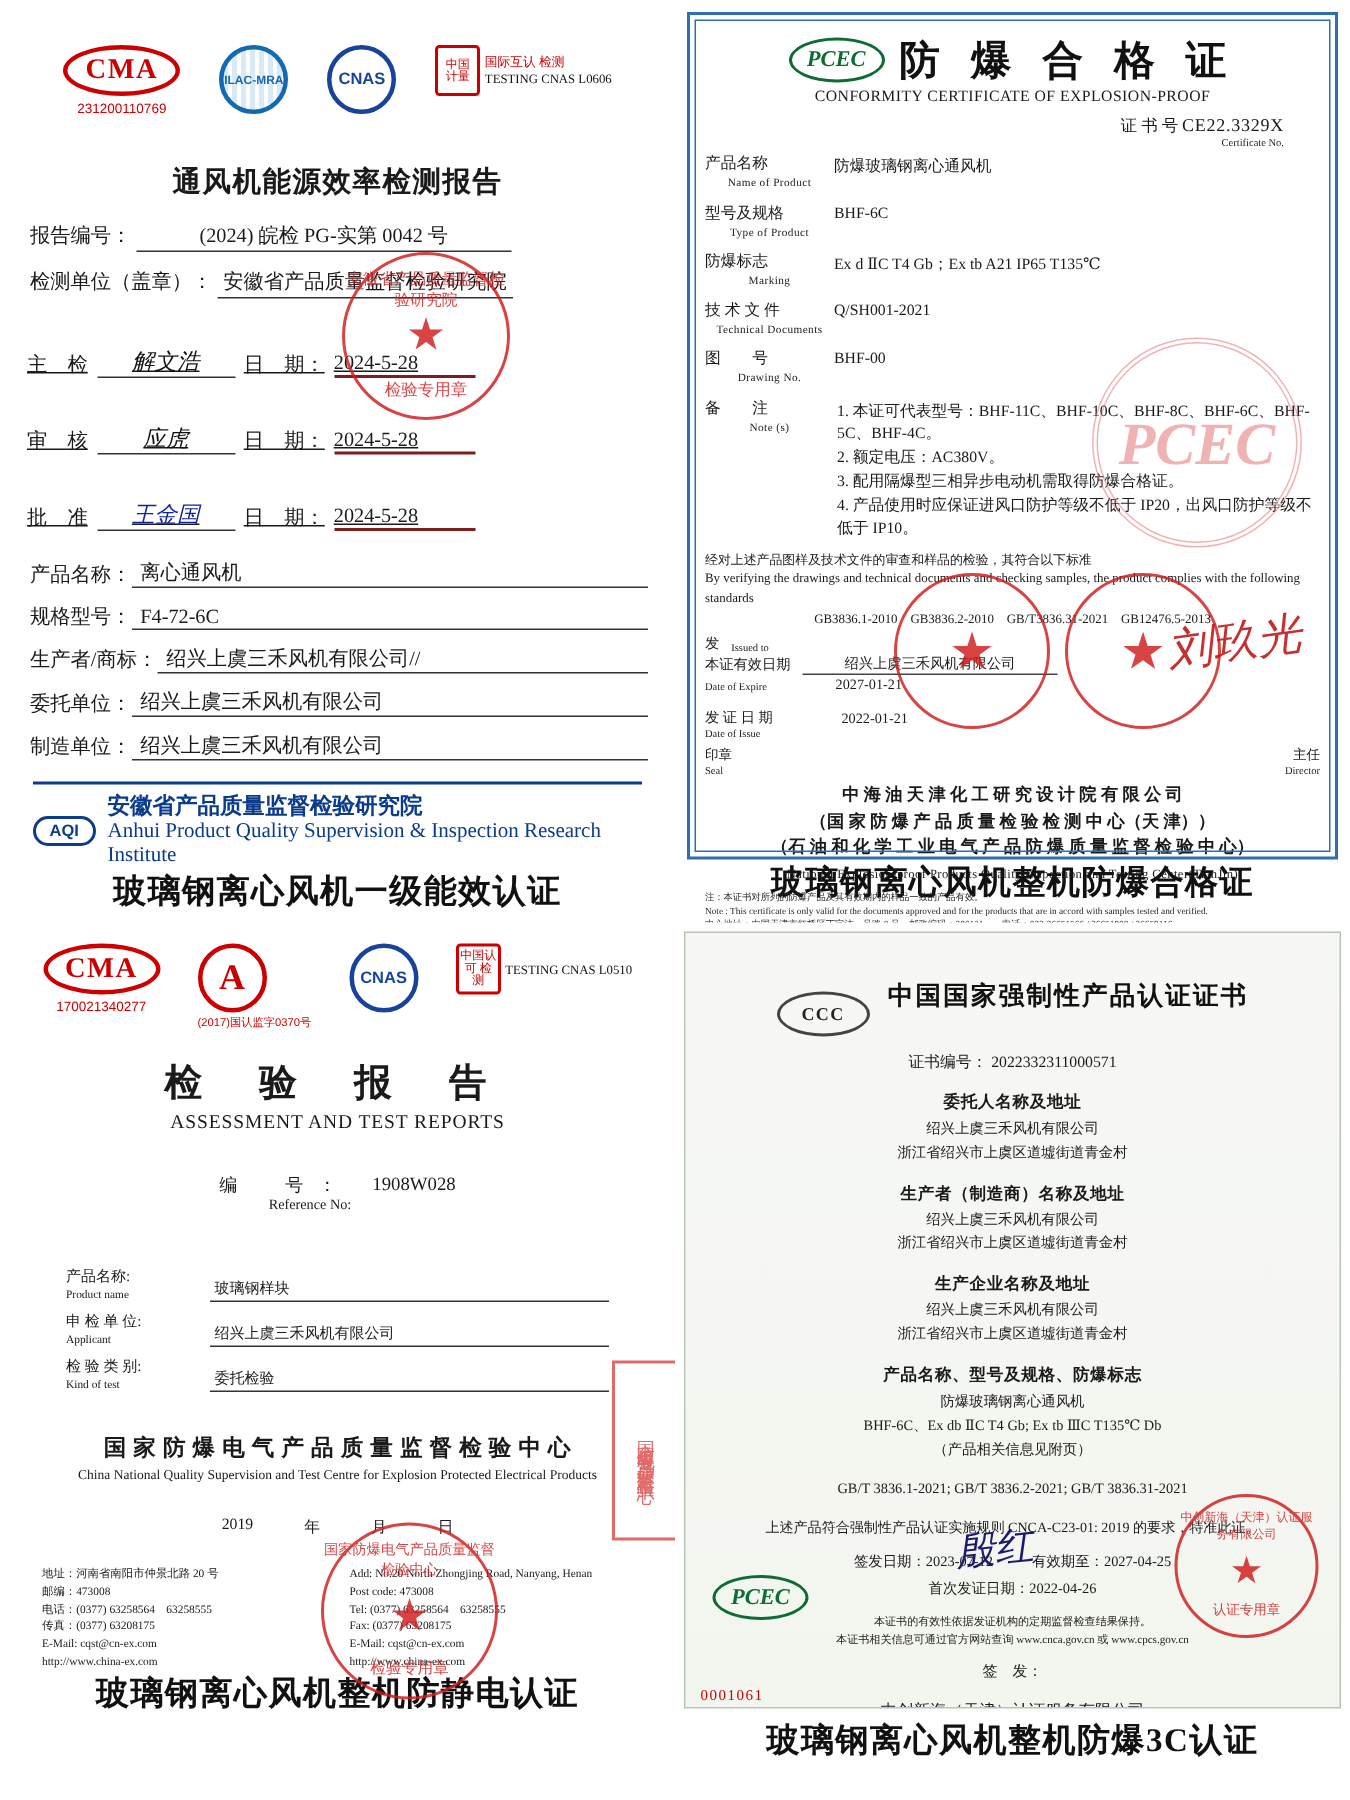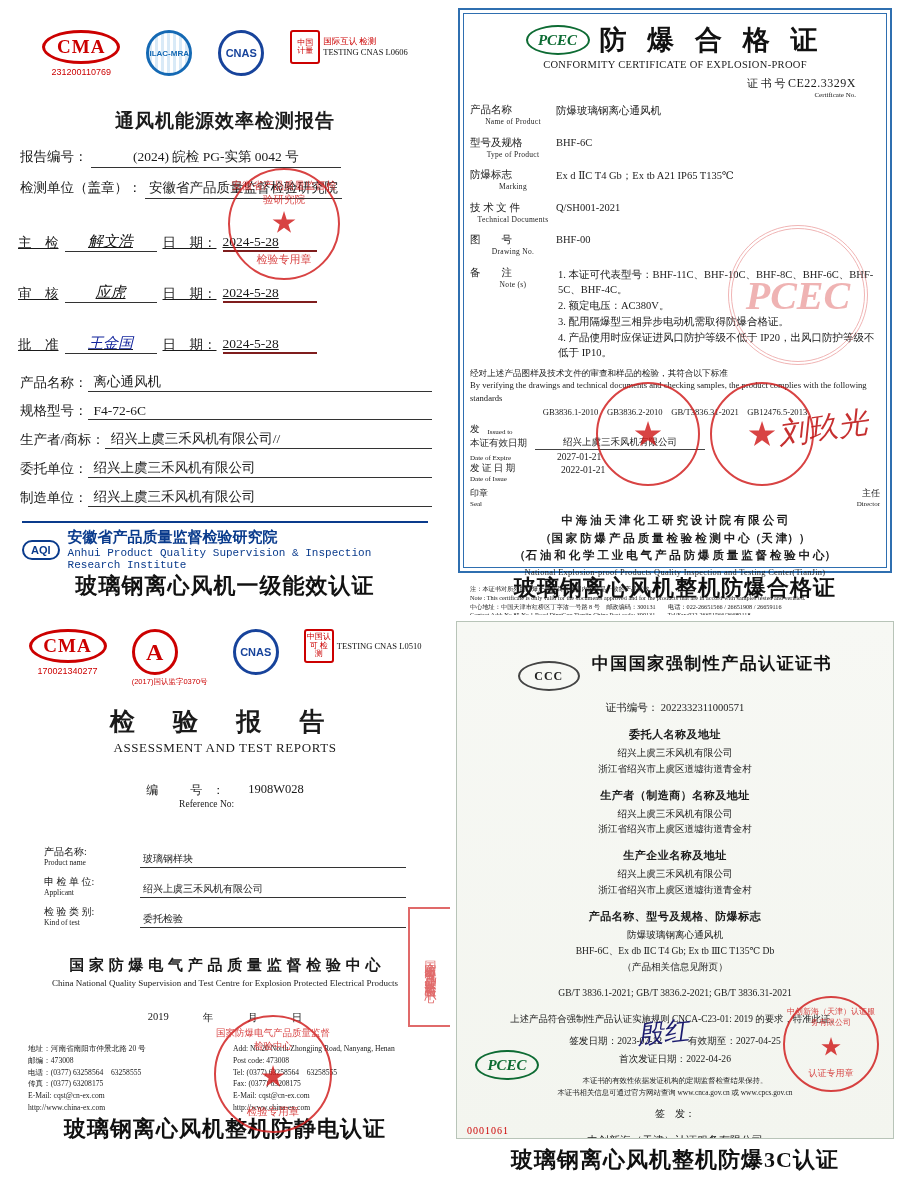--- a/index.html
+++ b/index.html
@@ -80,21 +80,21 @@
   .c1 .footer-org {
     display:flex; align-items:center; gap:8px; margin:14px 4px 0;
     border-top:2px solid #0a3b8c; padding-top:5px;
   }
   .aqi-badge {
     width:44px;height:20px;border:2px solid #0a3b8c;border-radius:10px;color:#0a3b8c;
     font-size:11px;font-weight:700;display:flex;align-items:center;justify-content:center;
     font-family:"Liberation Sans", sans-serif;
   }
   .org-cn { font-size:15px; font-weight:700; color:#0a3b8c; }
-  .org-en { font-size:11px; color:#0a3b8c; font-family:Liberation Mono, monospace;}
+  .org-en { font-size:14px; color:#0a3b8c; font-family:Liberation Serif, serif;}
   .stamp-round {
     position:absolute; border-radius:50%; border:2.5px solid #d01a1a;
     color:#d01a1a; display:flex; align-items:center; justify-content:center;
     text-align:center; opacity:.82; pointer-events:none;
   }
   .stamp-star { color:#d01a1a; }
   .s1 { width:112px;height:112px; left:228px; top:168px; font-size:10px; }
   .s1 .inner { position:relative; width:100%; height:100%; }
   .s1 .t { position:absolute; top:9px; left:0; right:0; font-size:10.5px; }
   .s1 .b { position:absolute; bottom:11px; left:0; right:0; font-size:11px; }
@@ -384,21 +384,21 @@
             <span style="font-size:7px;align-self:flex-end">Issued  to</span>
             </div>
           <div style="display:flex;gap:8px;align-items:flex-end">
             <span>本证有效日期</span>
             <span style="border-bottom:1px solid #444;min-width:170px;text-align:center">绍兴上虞三禾风机有限公司</span>
           </div>
           <div style="display:flex;gap:8px;align-items:flex-end;margin-top:2px">
             <span style="font-size:7px">Date of Expire</span>
             <span style="min-width:120px;text-align:center">2027-01-21</span>
           </div>
-          <div style="display:flex;gap:8px;align-items:flex-end;margin-top:0">
+          <div style="display:flex;gap:8px;align-items:flex-end;margin-top:10px">
             <span>发 证 日 期</span>
             <span style="min-width:120px;text-align:center">2022-01-21</span>
           </div>
           <div style="font-size:7px">Date of Issue</div>
         </div>
 
         <div class="sealrow">
           <div>
             <div>印章</div>
             <div style="font-size:7px">Seal</div>

